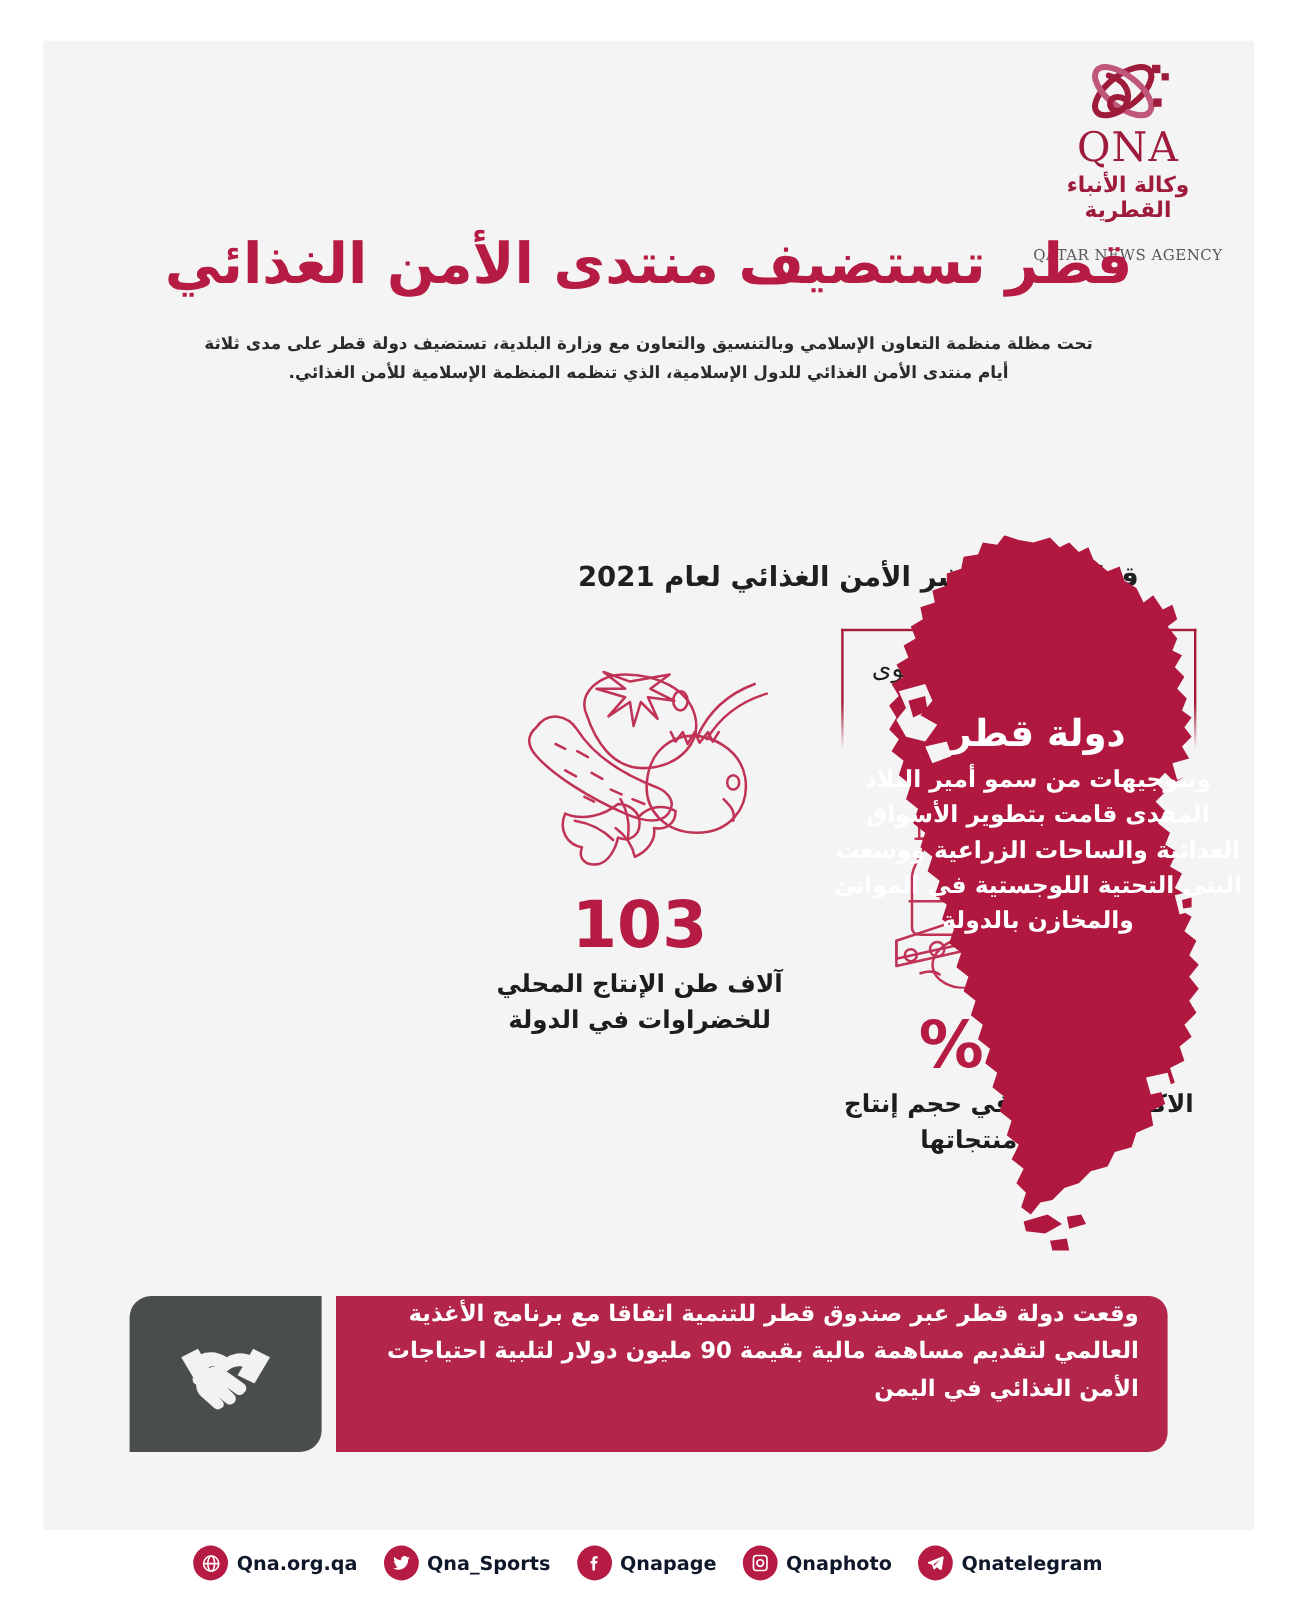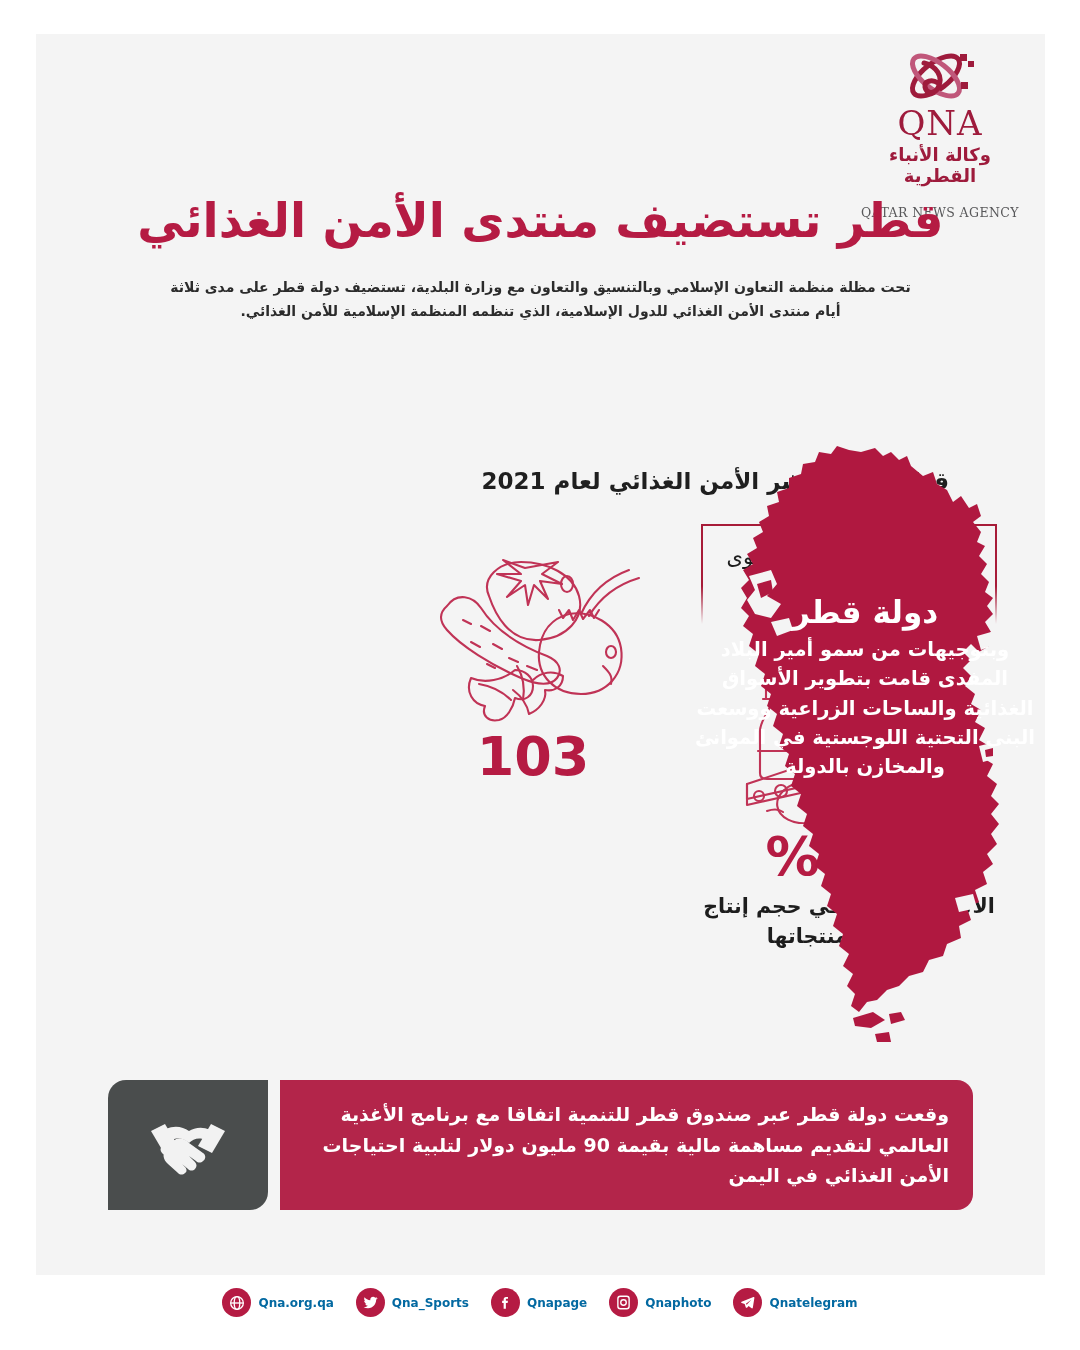--- a/index.html
+++ b/index.html
@@ -80,21 +80,21 @@
   }
   .stat-box .bx-side.r { right:0; }
   .stat-box .bx-side.l { left:0; }
 
   .illus { height:190px; display:flex; align-items:flex-end; justify-content:center; margin-top:10px; }
   .illus svg { display:block; }
 
   .big-num {
     text-align:center;
     font-size:54px; font-weight:bold; color:#b51b43;
-    line-height:1; margin-top:6px;
+    line-height:1; margin-top:20px;
     direction:ltr;
   }
   .num-cap {
     text-align:center;
     font-size:20.5px; font-weight:bold; color:#1d1d1d;
     line-height:1.45; margin-top:8px;
   }
 
   
   .map-wrap { position:absolute; top:412px; right:0px; width:360px; height:630px; }
@@ -105,21 +105,21 @@
   }
   .map-text .mt-title { font-size:31px; font-weight:bold; line-height:1.2; }
   .map-text .mt-body { font-size:19.5px; font-weight:bold; line-height:1.5; margin-top:4px; }
 
   
   .banner { position:absolute; left:72px; right:72px; top:1046px; height:130px; }
   .banner-red {
     position:absolute; right:0; top:0; bottom:0; left:172px;
     background:#b3254a;
     border-top-right-radius:16px; border-bottom-right-radius:16px;
-    display:flex; align-items:center; justify-content:flex-end;
+    display:flex; justify-content:flex-end;
     padding:0 24px 0 18px;
   }
   .banner-red p {
     color:#ffffff; font-size:19px; font-weight:bold;
     line-height:1.62; text-align:right;
   }
   .banner-gray {
     position:absolute; left:0; top:0; width:160px; height:130px;
     background:#4a4d4d;
     border-top-left-radius:18px; border-bottom-right-radius:18px;
@@ -134,21 +134,21 @@
     direction:ltr;
   }
   .soc-item { display:flex; align-items:center; margin:0 11px; }
   .soc-icon {
     width:29px; height:29px; border-radius:50%;
     background:#b51b43; color:#fff;
     display:flex; align-items:center; justify-content:center;
     flex:0 0 auto;
   }
   .soc-label {
-    font-size:12px; font-weight:bold; color:#0369a1;
+    font-size:16px; font-weight:bold; color:#0f172a;
     margin-left:7px; white-space:nowrap;
     font-family:"DejaVu Sans","Liberation Sans",sans-serif;
   }
 </style>
 </head>
 <body>
 
 <div class="page">
   <div class="card">
 
@@ -233,20 +233,21 @@
           <path d="M184 132 c6 6 10 10 8 18"></path>
 
           <path d="M96 136 c-12 10 -30 14 -44 8 c-6 14 2 26 14 28 c-4 10 4 16 14 14 c8 -2 14 -12 16 -22 c10 4 18 -2 18 -12 c0 -9 -8 -16 -18 -16 z"></path>
           <path d="M60 150 c12 2 24 8 32 16"></path>
           <path d="M94 156 c8 6 14 14 16 24 c10 -4 18 -14 16 -24 c10 2 18 -4 18 -14 c-10 -6 -22 -4 -30 4"></path>
           <path d="M98 132 c6 10 8 22 6 34"></path>
         </svg>
       </div>
 
       <div class="big-num">103</div>
+      <div class="num-cap">آلاف طن الإنتاج المحلي للخضراوات في الدولة</div>
     </div>
 
     <div class="map-wrap">
       <svg viewBox="0 0 360 630" preserveAspectRatio="xMidYMid meet">
         <path fill="#b01840" d="
           M176 6
           L190 2 L198 10 L206 6 L214 14 L222 10 L226 20
           L238 30 L248 26 L252 38 L262 44 L268 56 L276 50
           L284 62 L292 58 L296 70 L288 76 L296 86 L292 96
           L300 100 L294 110 L302 118 L296 128 L304 136

